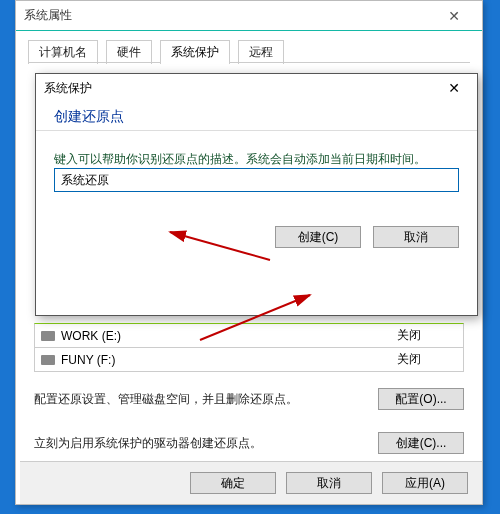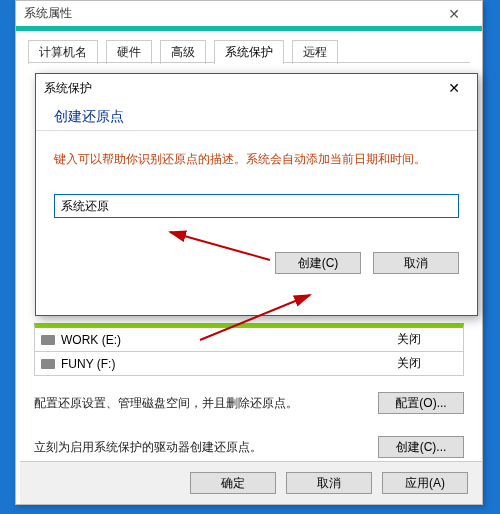--- a/index.html
+++ b/index.html
@@ -17,21 +17,21 @@
     position: absolute;
     left: 15px; top: 0;
     width: 468px; height: 505px;
     background: #fff;
     border: 1px solid #bbb;
     box-shadow: 2px 2px 6px rgba(0,0,0,0.25);
   }
   .parent-titlebar {
     height: 30px; display: flex; align-items: center;
     padding: 0 8px; color: #333;
-    border-bottom: 5px solid #14b8a6;
+    border-bottom: 1px solid #14b8a6;
   }
   .parent-titlebar .title { flex: 1; }
   .parent-titlebar .close {
     width: 40px; text-align: center; color: #555; font-size: 14px;
   }
   .tabs {
     display: flex; padding: 8px 12px 0 12px; gap: 8px;
     position: relative;
   }
   .tab {
@@ -48,21 +48,21 @@
     height: 1px; background: #ccc;
   }
   .parent-body {
     padding: 12px 18px;
   }
   .drive-row {
     display: flex; align-items: center;
     border: 1px solid #ccc; border-top: none;
     padding: 3px 6px;
   }
-  .drive-row:first-of-type { border-top: 5px solid #84cc16; }
+  .drive-row:first-of-type { border-top: 1px solid #84cc16; }
   .drive-icon {
     width: 14px; height: 10px;
     background: #888; border-radius: 1px;
     margin-right: 6px;
   }
   .drive-name { flex: 1; }
   .drive-status { width: 60px; }
   .info-text { margin: 14px 0 10px 0; color: #222; }
   .win-btn {
     min-width: 86px; height: 22px;
@@ -92,21 +92,21 @@
     height: 28px; padding: 0 8px;
   }
   .dialog-titlebar .title { flex: 1; color: #000; font-size: 12px; }
   .dialog-titlebar .close { width: 30px; text-align: center; font-size: 14px; color: #000; cursor: pointer;}
   .dialog-body { padding: 6px 18px 12px 18px; }
   .dialog-heading {
     color: #003399; font-size: 14px; font-weight: normal;
     margin: 0 0 4px 0;
   }
   .dialog-divider { height: 1px; background: #ddd; margin: 0 -18px 20px -18px; }
-  .dialog-desc { color: #c2410c; margin-bottom: 26px; }
+  .dialog-desc { color: #14532d; }
   .restore-input {
     width: 100%; height: 24px;
     border: 1px solid #0066b3;
     padding: 2px 6px; font-size: 12px;
     font-family: Liberation Mono, monospace;
     outline: none;
   }
   .dialog-buttons {
     margin-top: 34px;
     display: flex; justify-content: flex-end; gap: 12px;
@@ -120,21 +120,20 @@
 <body>
 
 <div class="parent-window">
   <div class="parent-titlebar">
     <span class="title">系统属性</span>
     <span class="close">✕</span>
   </div>
   <div class="tabs">
     <div class="tab">计算机名</div>
     <div class="tab">硬件</div>
-    <div class="tab">高级</div>
     <div class="tab active">系统保护</div>
     <div class="tab">远程</div>
     <div class="tabline"></div>
   </div>
 
   <div class="parent-body" style="padding-top:260px;">
 
     <div>
       <div class="drive-row">
         <span class="drive-icon"></span>

